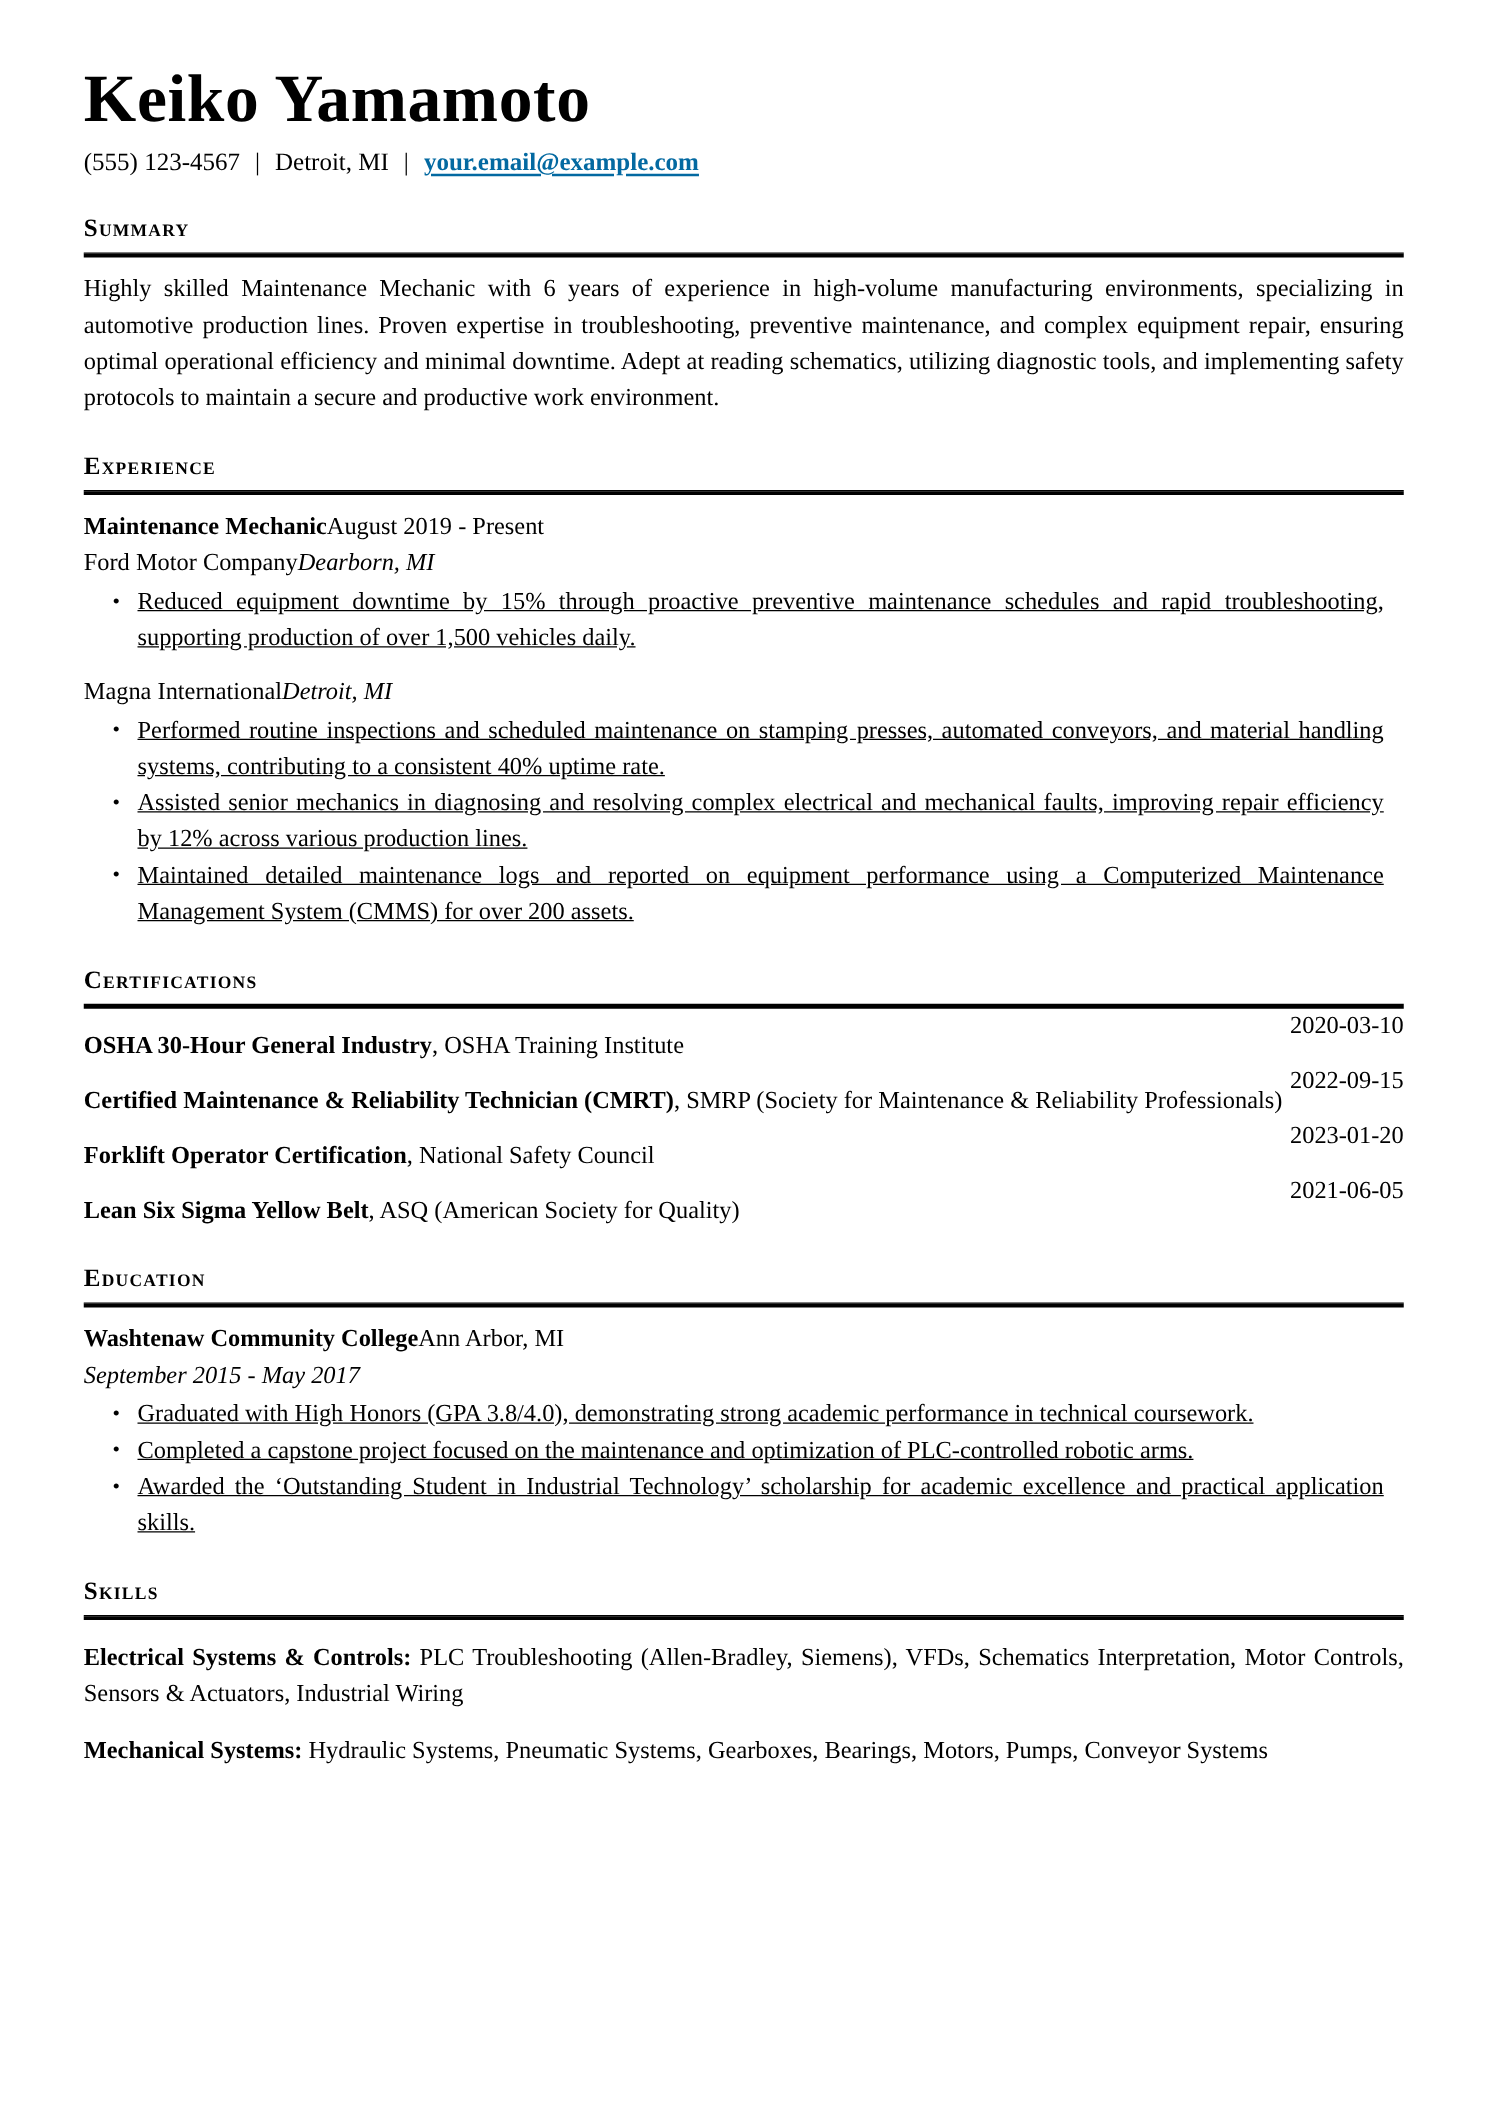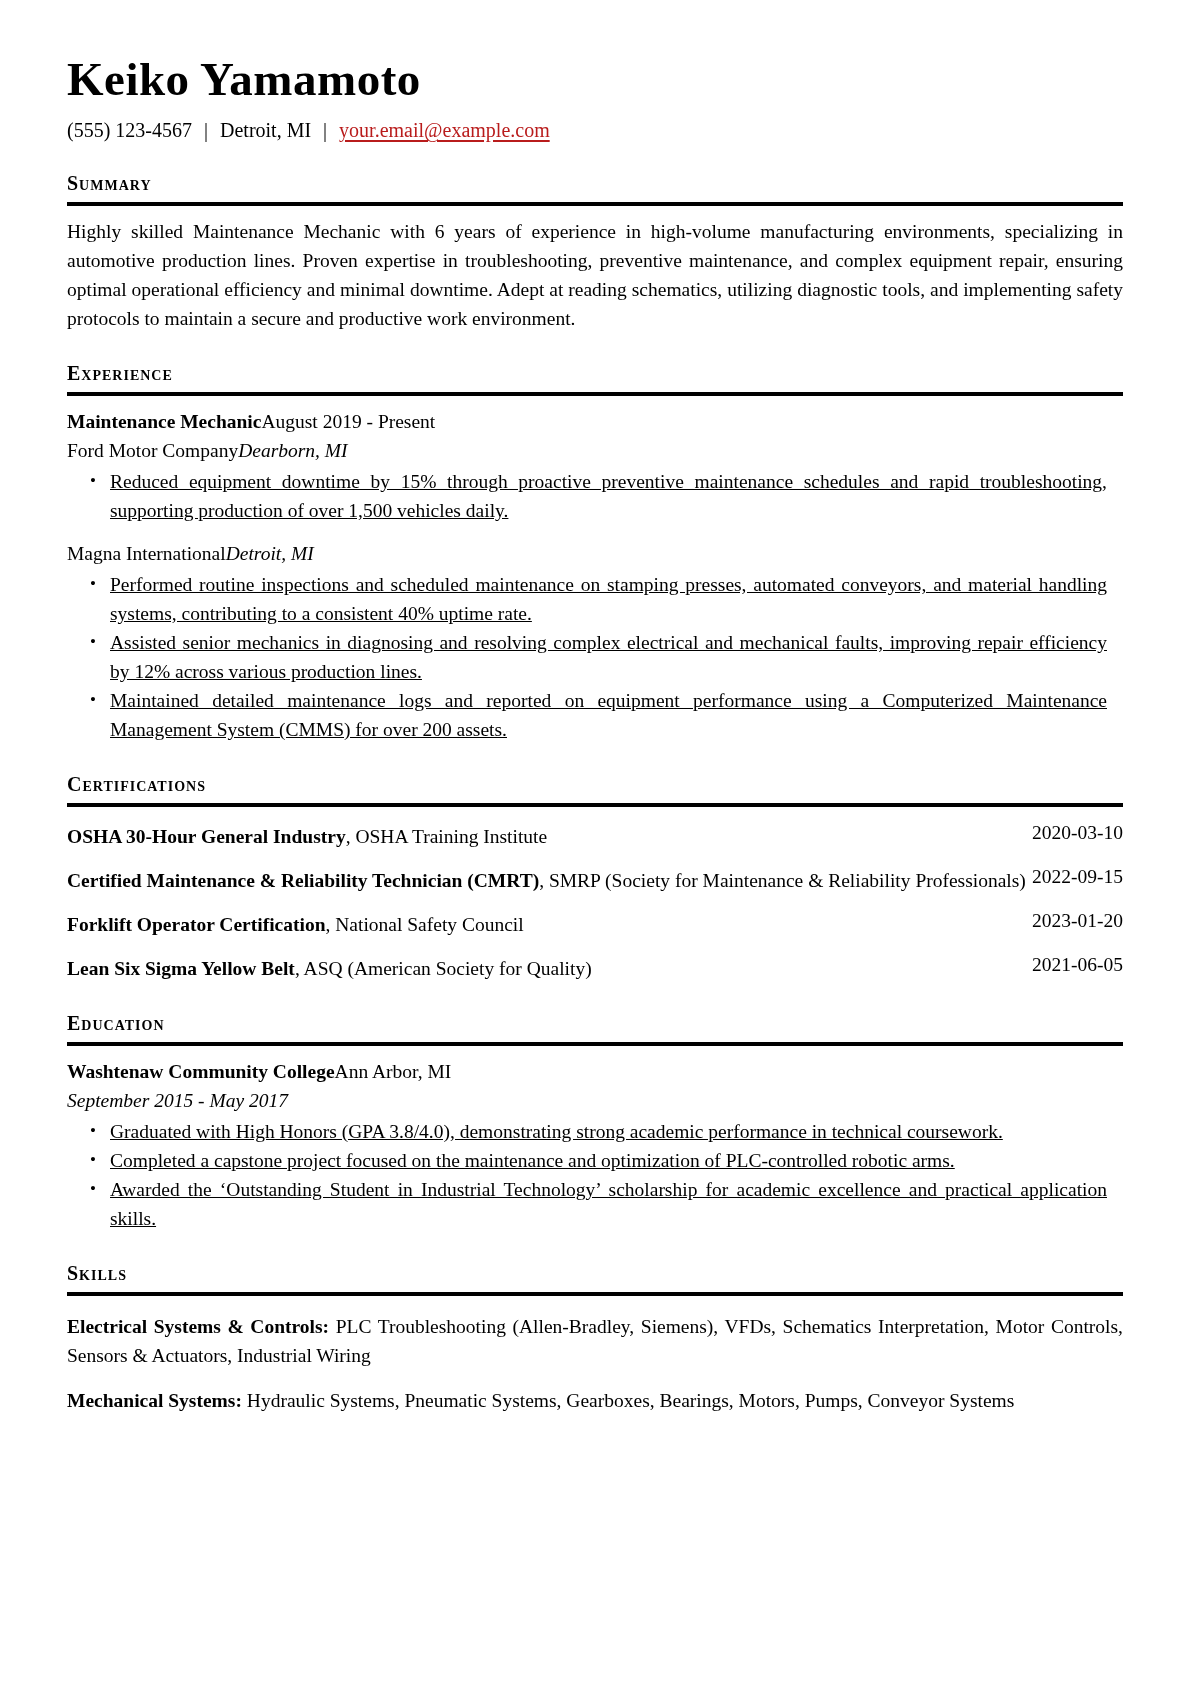--- a/index.html
+++ b/index.html
@@ -11,36 +11,37 @@
   body {
     font-family: "Liberation Serif", serif;
     font-size: 19.5px;
     line-height: 29px;
     color: #000000;
   }
   .page { padding: 56px 67px 0 67px; }
 
   
   .name {
-    font-size: 47px;
+    font-size: 54px;
     line-height: 46px;
     font-weight: bold;
     letter-spacing: 0.5px;
   }
   .contact {
     margin-top: 15px;
     font-size: 20px;
     line-height: 26px;
   }
   .contact .sep { margin: 0 12px; font-weight: normal; }
   .email {
-    color: #b91c1c;
+    color: #0369a1;
     text-decoration: underline;
     text-underline-offset: 3px;
     cursor: pointer;
+    font-weight: bold;
   }
 
   
   .section-heading {
     margin-top: 25px;
     font-size: 20px;
     line-height: 30px;
     font-variant: small-caps;
     letter-spacing: 1px;
     font-weight: bold;
@@ -76,21 +77,21 @@
   ul.bullets li::before {
     content: "\2022";
     position: absolute;
     left: -20px;
     top: -1px;
     font-size: 17px;
   }
 
   
   .cert { position: relative; margin-top: 15px; }
-  .cert-date { position: absolute; right: 0; bottom: 4px; }
+  .cert-date { position: absolute; right: 0; bottom: 16px; }
 
   
   .skill-group { margin-top: 16px; }
 </style>
 </head>
 <body>
 
 <div class="page">
 
   <header>

